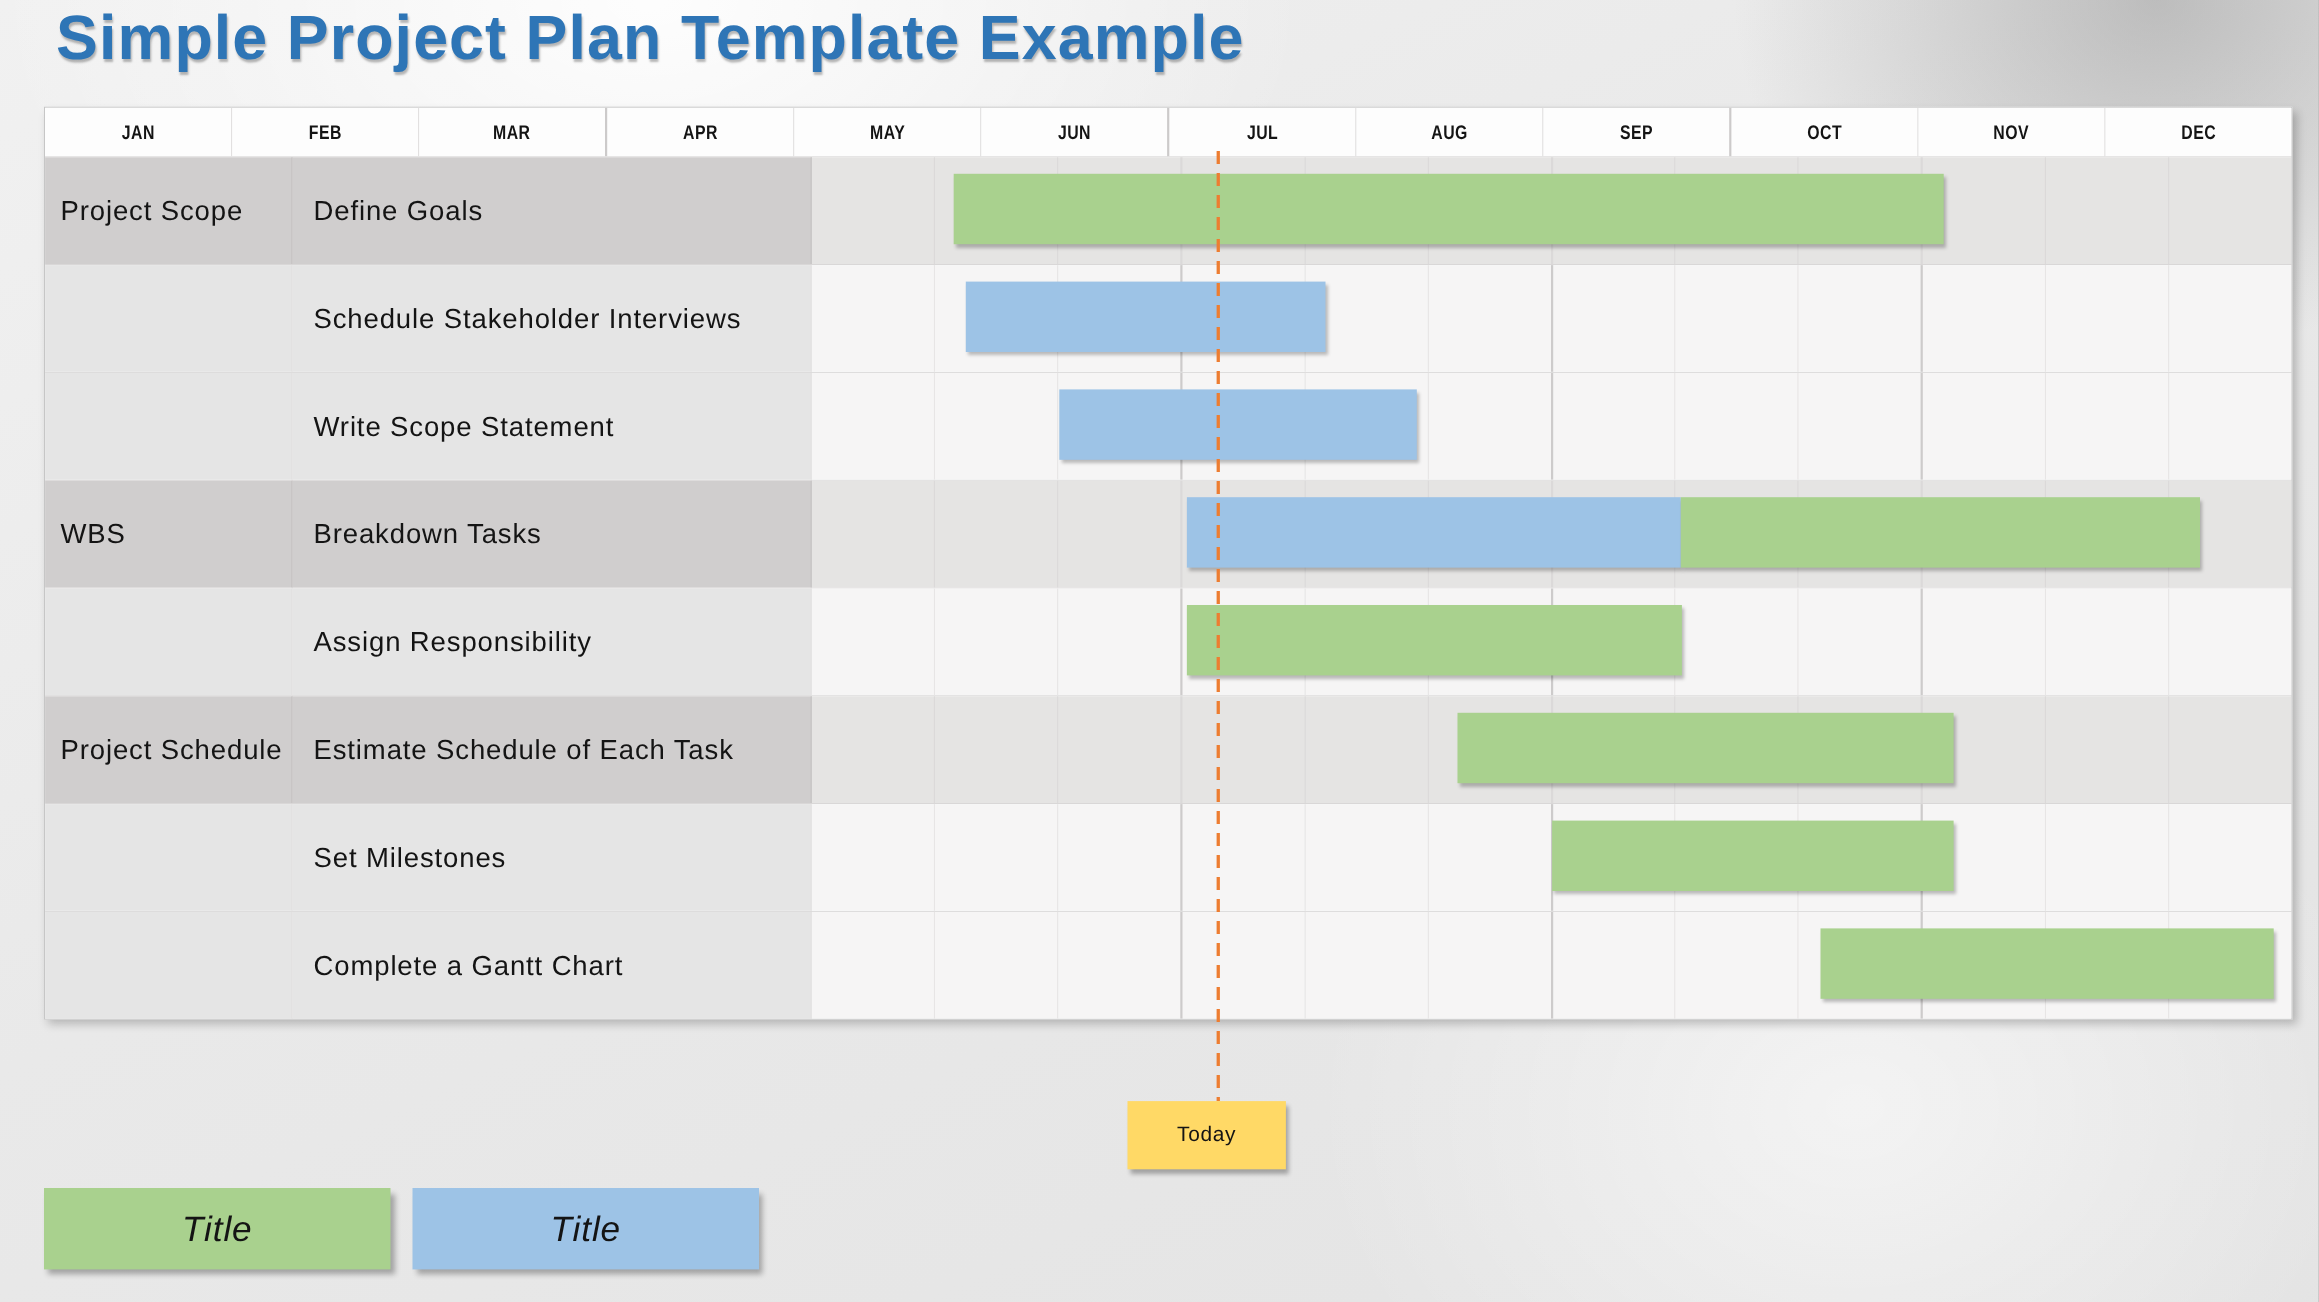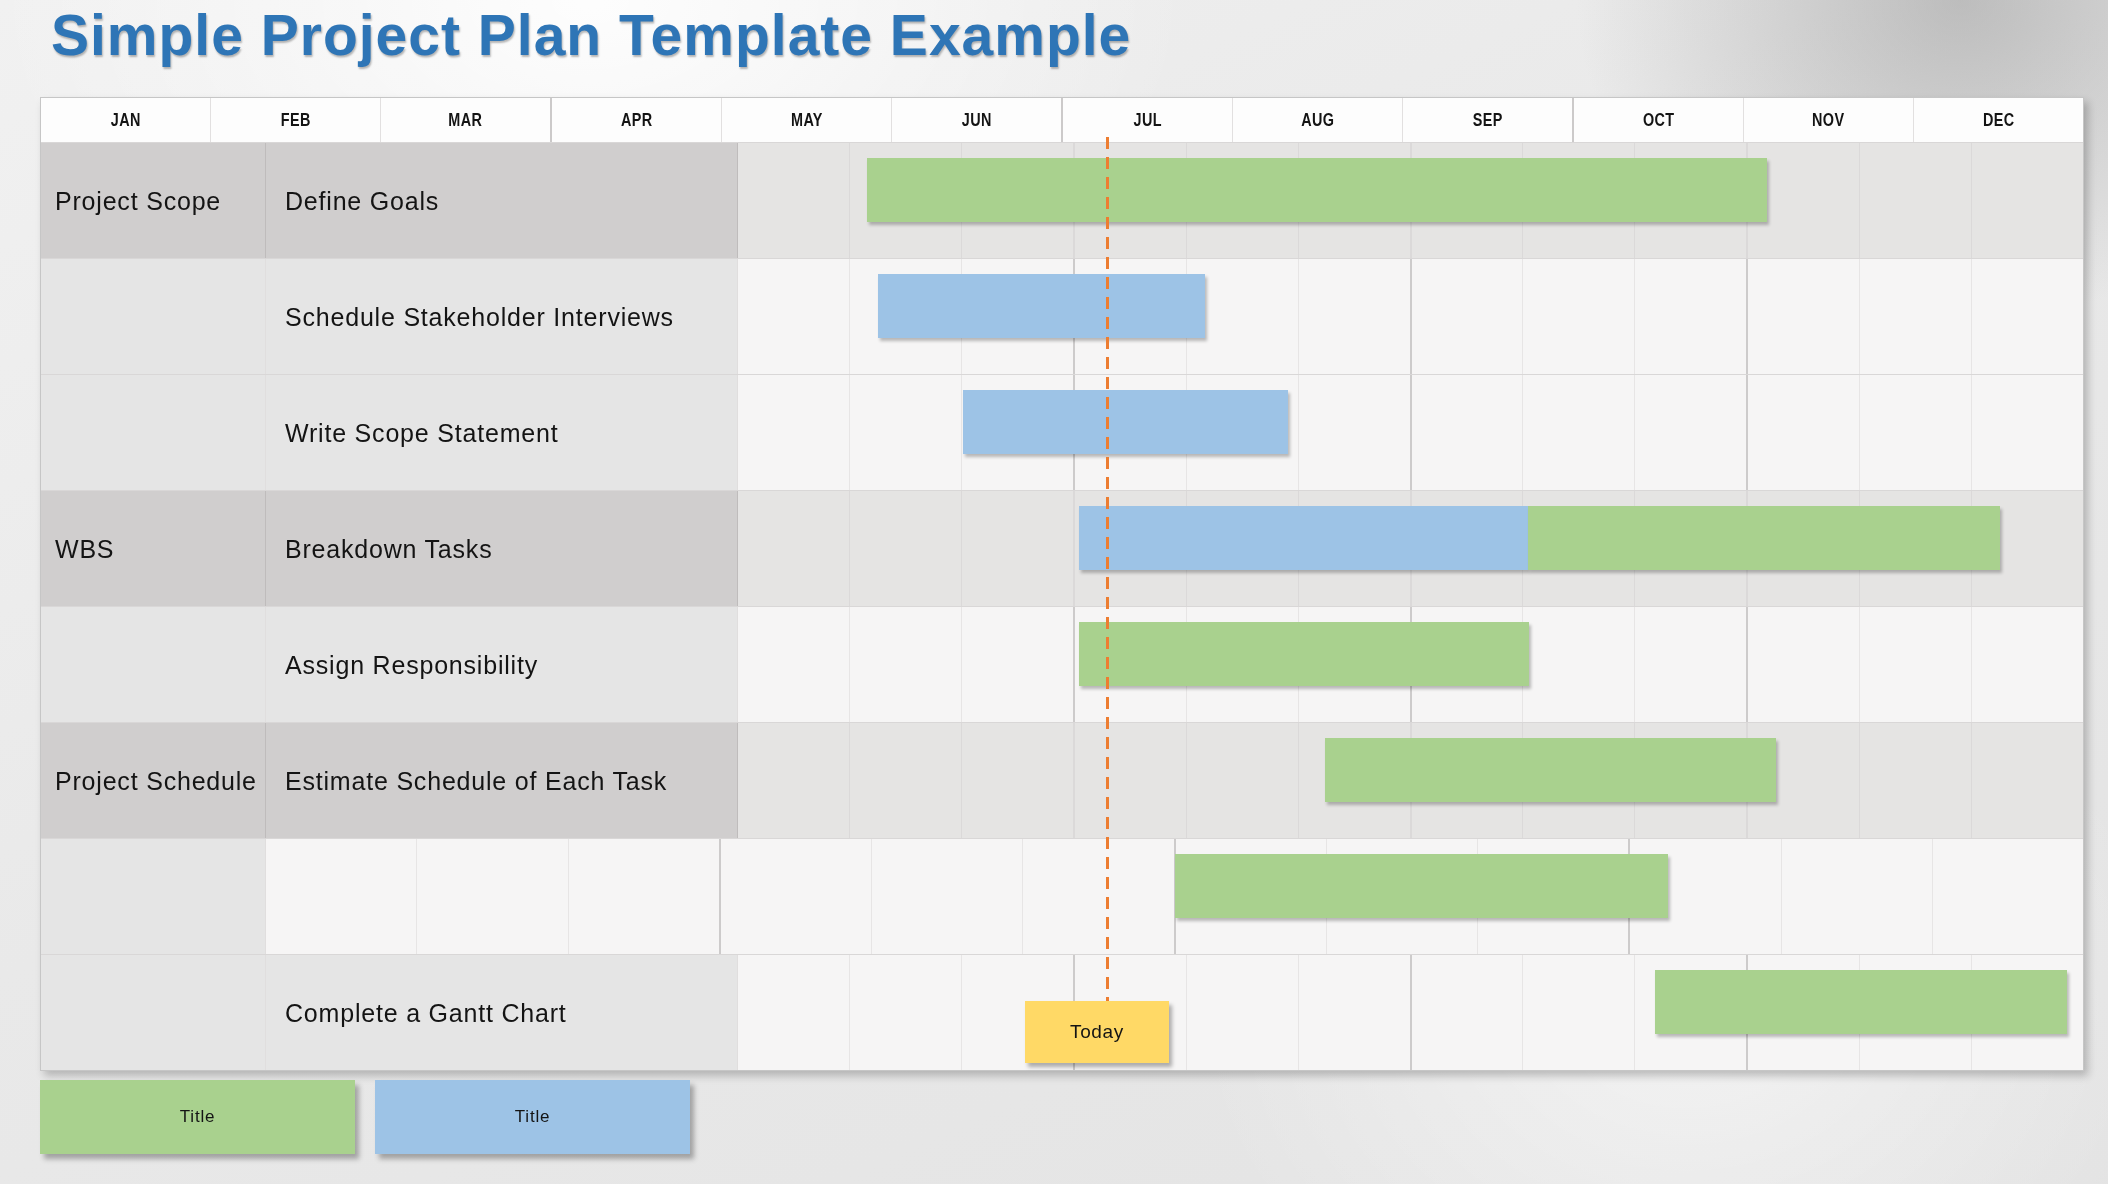--- a/index.html
+++ b/index.html
@@ -28,21 +28,21 @@
   .ghead{display:flex;height:44px;flex-direction:column;}
   .corner{width:697px;background:#F1F0F0;border-right:1px solid #DCDCDC;}
   .months{flex:1;display:flex;}
   .mhead{
     flex:1;background:#FDFDFD;display:flex;align-items:center;justify-content:center;
     font-weight:bold;font-size:18px;border-left:1px solid #E2E0E0;
   }
   .mhead.q{border-left:2px solid #CCCACA;}
   .mhead.first{border-left:none;}
   .mhead span{display:inline-block;transform:scaleX(.8);letter-spacing:.5px;}
-  .grow{display:flex;height:116px;border-top:1px solid #D9D7D7;}
+  .grow{display:flex;height:98px;border-top:1px solid #D9D7D7;}
   .cell-phase,.cell-task{
     background:#e5e5e5;display:flex;align-items:center;
     font-size:25px;letter-spacing:.8px;line-height:1.2;
     border-right:1px solid #E0DEDE;
   }
   .cell-phase{width:225px;padding:4px 8px 4px 14px;}
   .cell-task{width:472px;padding:4px 10px 4px 19px;}
   .grow.shaded .cell-phase,.grow.shaded .cell-task{background:#D0CECE;border-right-color:#BFBCBC;}
   .cell-chart{position:relative;flex:1;display:flex;background:#F6F5F5;}
   .grow.shaded .cell-chart{background:#E5E4E3;}
@@ -58,21 +58,21 @@
     position:absolute;width:3px;
     background:repeating-linear-gradient(to bottom,#ED7D31 0 12px,rgba(0,0,0,0) 12px 20px);
   }
   .today-box{
     position:absolute;background:#FFD966;display:flex;align-items:center;justify-content:center;
     font-size:19px;letter-spacing:.6px;box-shadow:3px 4px 4px rgba(0,0,0,.3);
   }
   .legend{position:absolute;left:40px;top:1080px;display:flex;gap:20px;}
   .legend-box{
     width:315px;height:74px;display:flex;align-items:center;justify-content:center;
-    font-size:17px;letter-spacing:.8px;box-shadow:4px 5px 5px rgba(0,0,0,.3);
+    font-size:32px;letter-spacing:.8px;box-shadow:4px 5px 5px rgba(0,0,0,.3);font-style:italic;
   }
 </style>
 </head>
 <body>
 
 <div class="slide">
   <div class="title">Simple Project Plan Template Example</div>
 
   <div class="gantt">
     <div class="ghead">
@@ -227,20 +227,21 @@
             <div class="mcol"></div>
             <div class="mcol"></div>
             <div class="mcol q"></div>
             <div class="mcol"></div>
             <div class="mcol"></div>
             <div class="bar" style="left: 43.6667%; width: 33.5%; background: rgb(169, 209, 142);"></div>
           </div>
         </div>
         <div class="grow">
           <div class="cell-phase"></div>
+          <div class="cell-task">Set Milestones</div>
           <div class="cell-chart">
             <div class="mcol first"></div>
             <div class="mcol"></div>
             <div class="mcol"></div>
             <div class="mcol q"></div>
             <div class="mcol"></div>
             <div class="mcol"></div>
             <div class="mcol q"></div>
             <div class="mcol"></div>
             <div class="mcol"></div>

